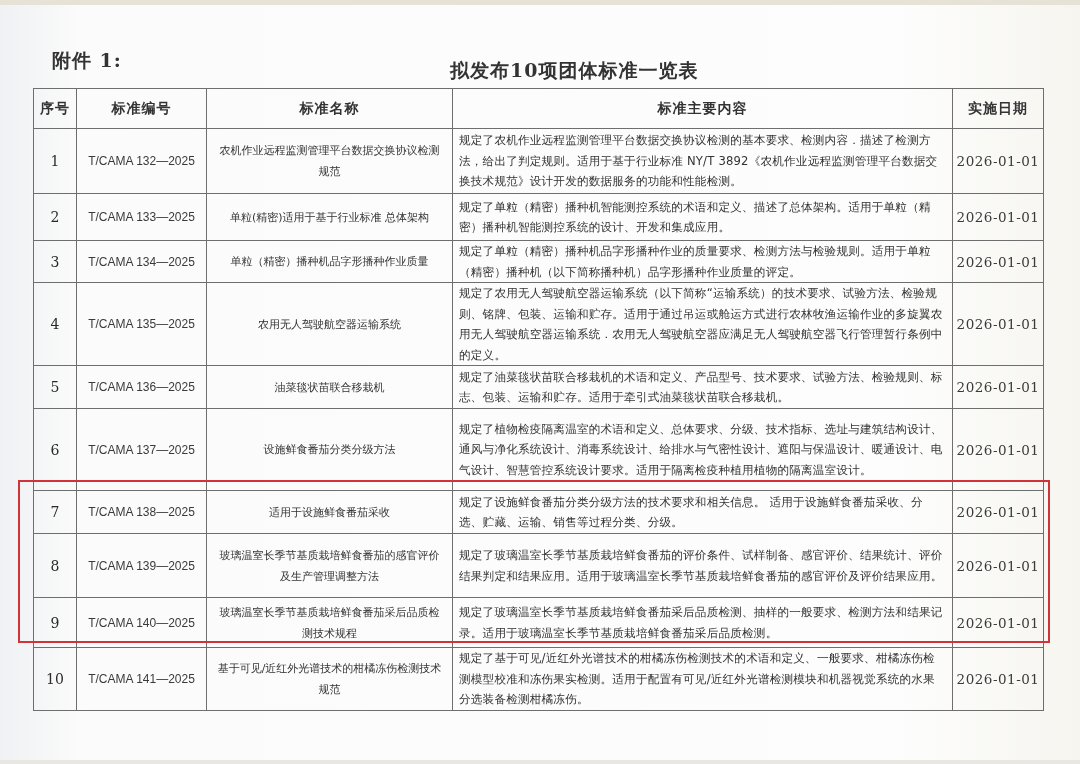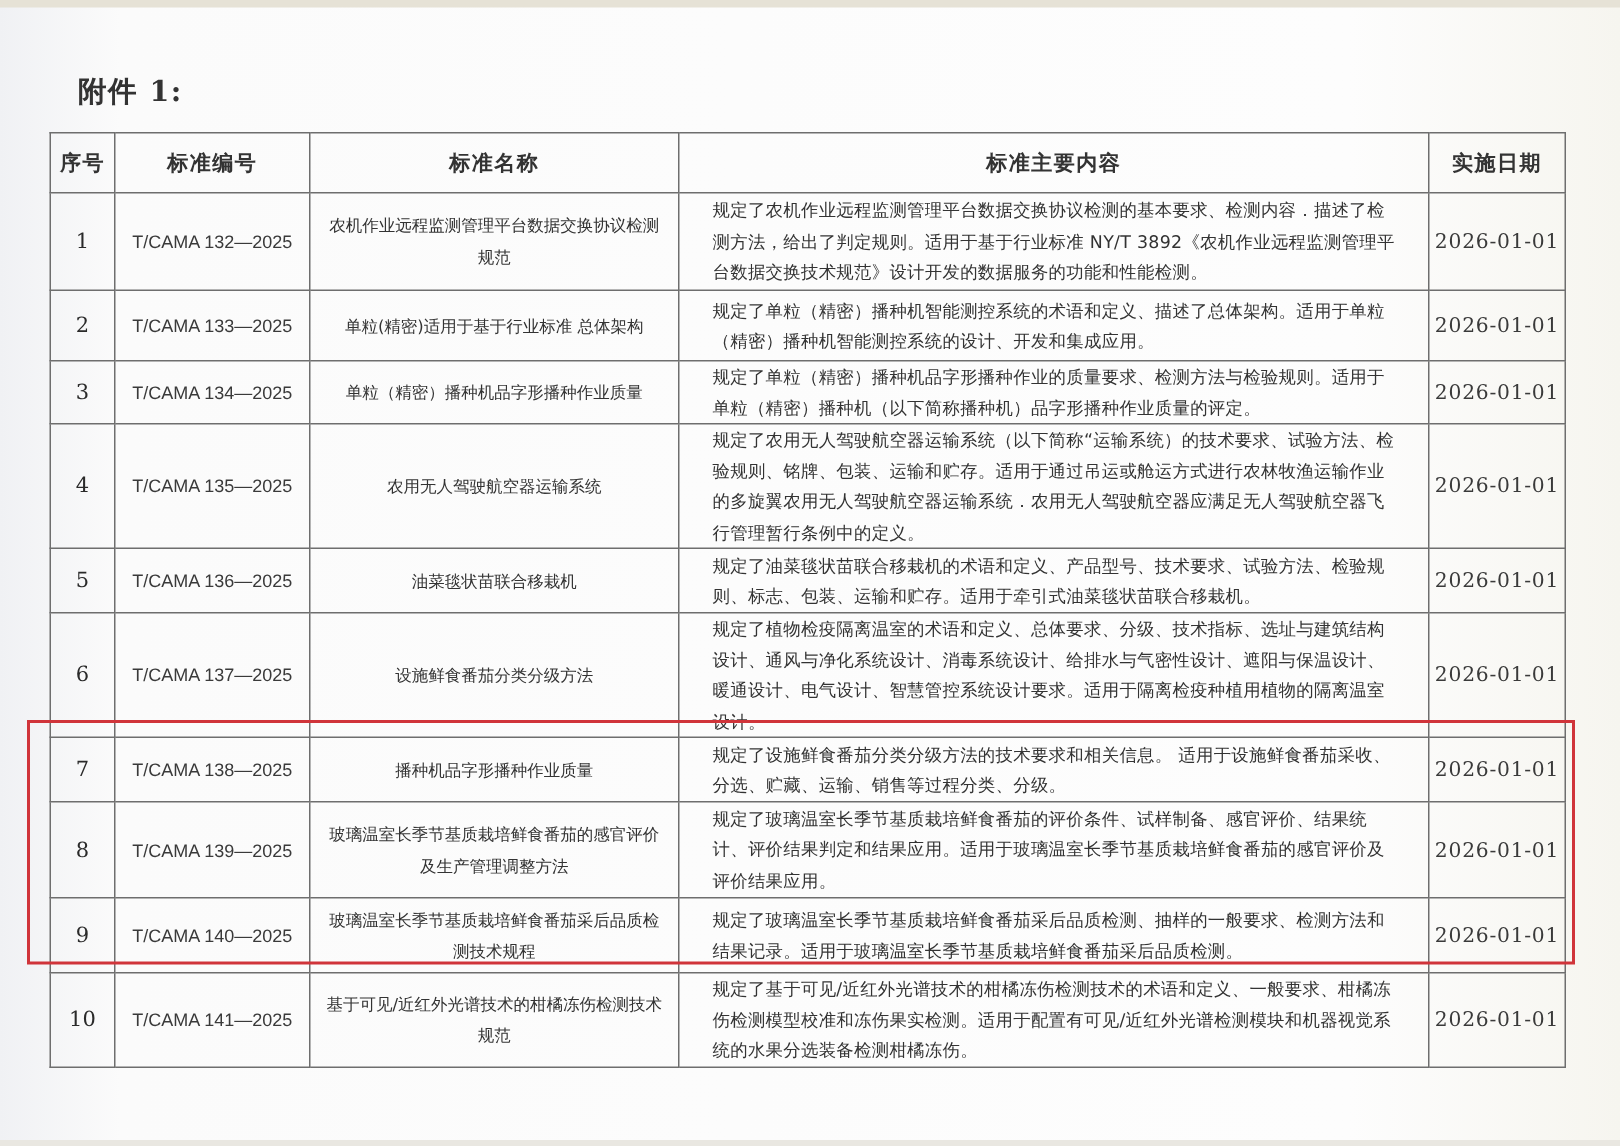--- a/index.html
+++ b/index.html
@@ -37,37 +37,38 @@
   }
   table.std th {
     height: 39px;
     font-size: 14px; font-weight: bold; color:#333;
     letter-spacing: 1px;
     margin-left: 33px;
   }
   .c-no { width: 43px; text-align: center; font-size: 14px; }
   .c-code { width: 130px; text-align: center; font-family: "Liberation Sans", "DejaVu Sans", sans-serif; font-size: 12px; color:#3a3a3a; }
   .c-name { width: 245px; text-align: center; font-family: "DejaVu Sans", sans-serif; font-size: 11px; line-height: 21px; padding: 0 8px !important; color:#333; }
-  .c-desc { width: 500px; text-align: left; font-family: "DejaVu Sans", sans-serif; font-size: 11.6px; line-height: 20.5px; padding: 0 22px !important; color:#333; letter-spacing: 0.2px; }
+  .c-desc { width: 500px; text-align: left; font-family: "DejaVu Sans", sans-serif; font-size: 11.6px; line-height: 20.5px; padding: 0 6px !important; color:#333; letter-spacing: 0.2px; }
   .c-date { width: 90px; text-align: center; font-size: 13.5px; color:#3a3a3a; letter-spacing: 0.5px; }
   .highlight-box {
     position: absolute; left: 18px; top: 480px; width: 1032px; height: 163px;
     border: 2px solid #d0343a;
     box-sizing: border-box;
     pointer-events: none;
   }
 </style>
 </head>
 <body>
 
 <div class="page">
   <div class="top-edge"></div>
   <div class="bottom-edge"></div>
 
   <div class="attach-label">附件 1:</div>
+  <div class="doc-title">拟发布10项团体标准一览表</div>
 
   <table class="std">
     <colgroup>
       <col style="width:43px">
       <col style="width:130px">
       <col style="width:246px">
       <col style="width:500px">
       <col style="width:91px">
     </colgroup>
     <thead>
@@ -118,21 +119,21 @@
       <tr style="height:82px">
         <td class="c-no">6</td>
         <td class="c-code">T/CAMA 137—2025</td>
         <td class="c-name">设施鲜食番茄分类分级方法</td>
         <td class="c-desc">规定了植物检疫隔离温室的术语和定义、总体要求、分级、技术指标、选址与建筑结构设计、通风与净化系统设计、消毒系统设计、给排水与气密性设计、遮阳与保温设计、暖通设计、电气设计、智慧管控系统设计要求。适用于隔离检疫种植用植物的隔离温室设计。</td>
         <td class="c-date">2026-01-01</td>
       </tr>
       <tr style="height:43px">
         <td class="c-no">7</td>
         <td class="c-code">T/CAMA 138—2025</td>
-        <td class="c-name">播种机品字形播种作业质量</td>
+        <td class="c-name">适用于设施鲜食番茄采收</td>
         <td class="c-desc">规定了设施鲜食番茄分类分级方法的技术要求和相关信息。 适用于设施鲜食番茄采收、分选、贮藏、运输、销售等过程分类、分级。</td>
         <td class="c-date">2026-01-01</td>
       </tr>
       <tr style="height:64px">
         <td class="c-no">8</td>
         <td class="c-code">T/CAMA 139—2025</td>
         <td class="c-name">玻璃温室长季节基质栽培鲜食番茄的感官评价及生产管理调整方法</td>
         <td class="c-desc">规定了玻璃温室长季节基质栽培鲜食番茄的评价条件、试样制备、感官评价、结果统计、评价结果判定和结果应用。适用于玻璃温室长季节基质栽培鲜食番茄的感官评价及评价结果应用。</td>
         <td class="c-date">2026-01-01</td>
       </tr>

